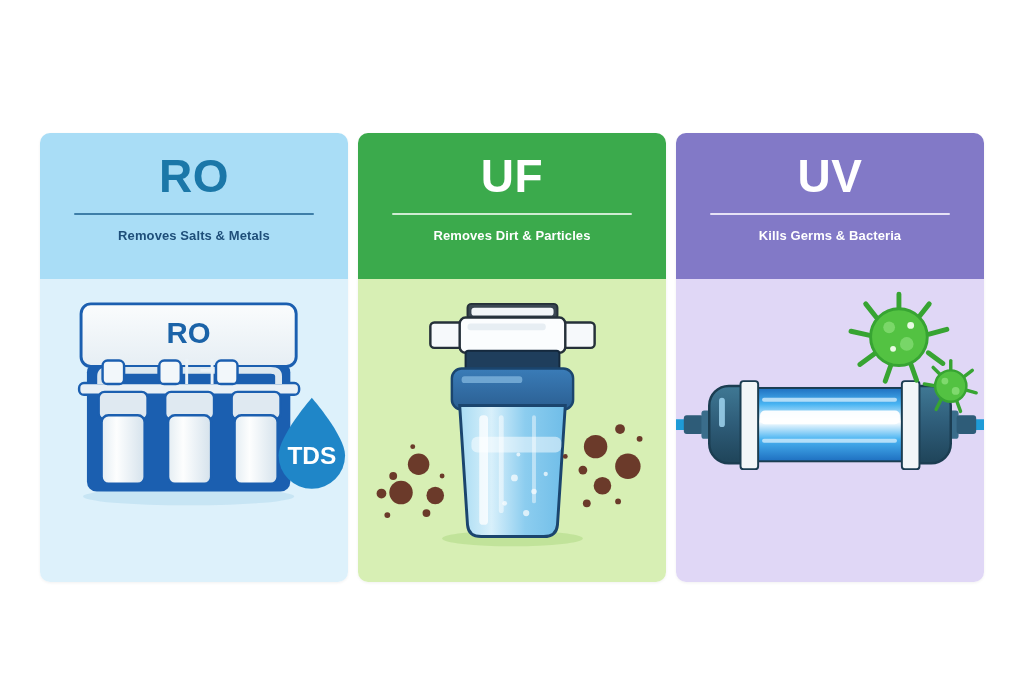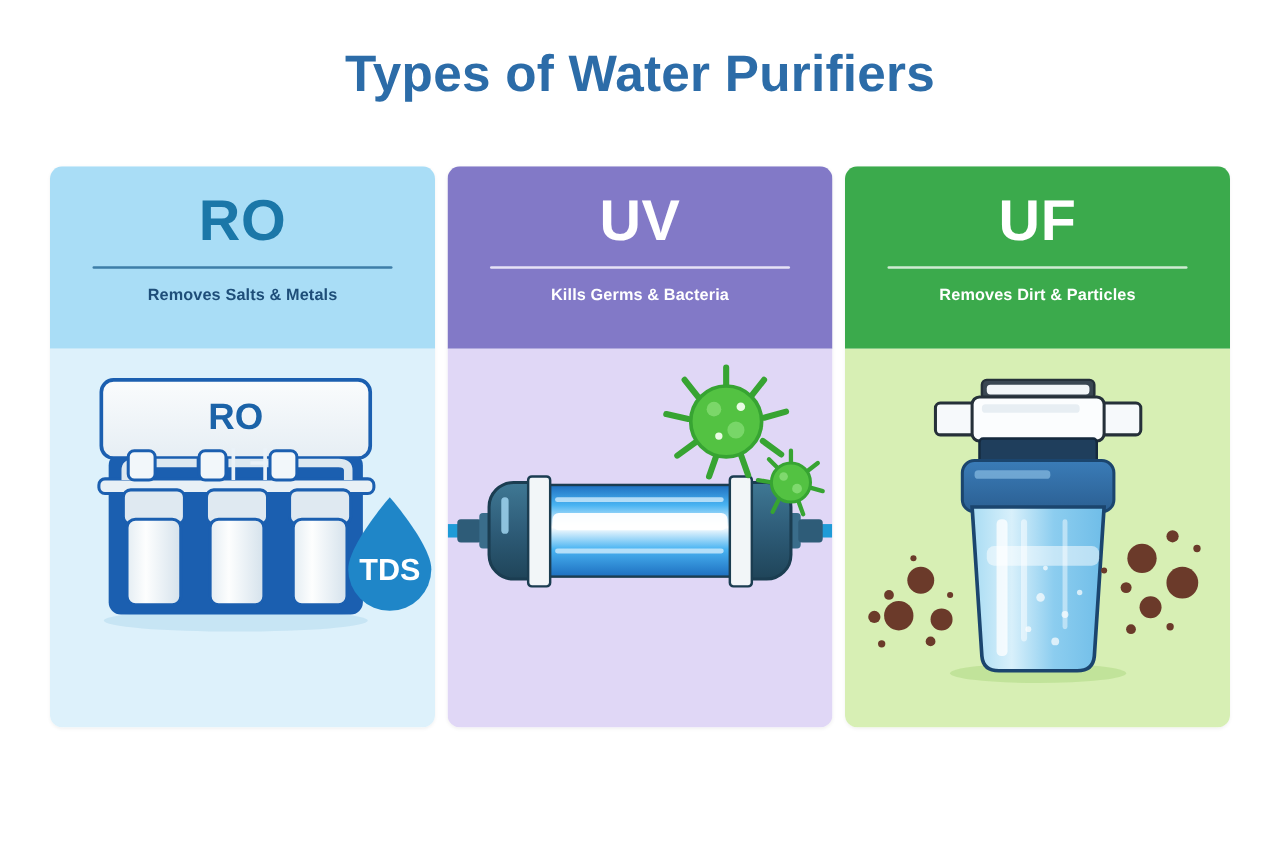--- a/index.html
+++ b/index.html
@@ -116,21 +116,20 @@
     overflow: hidden;
     clip: rect(0 0 0 0);
     white-space: nowrap;
   }
 </style>
 </head>
 <body>
 
 <div class="infographic">
 
-  <div class="title">Types of Water Purifiers</div>
 
   <div class="panels">
 
     <div class="panel p-ro">
       <div class="panel-header">
         <div class="panel-code">RO</div>
         <div class="panel-divider"></div>
         <div class="panel-sub">Removes Salts &amp; Metals</div>
       </div>
       <div class="panel-body">
@@ -178,20 +177,99 @@
             <rect x="196" y="112" width="50" height="28" rx="6" fill="#DFE9F1" stroke="#1B5FB0" stroke-width="2.5"></rect>
             <rect x="199" y="136" width="44" height="70" rx="7" fill="url(#roCart)" stroke="#1B5FB0" stroke-width="2.5"></rect>
           </g>
 
           <g>
             <path d="M278 118 C278 118 312 157 312 177 A34 34 0 0 1 244 177 C244 157 278 118 278 118 Z" fill="#1F86C8"></path>
             <text x="278" y="186" text-anchor="middle" font-family="Liberation Sans, sans-serif" font-size="25" font-weight="bold" fill="#FFFFFF">TDS</text>
           </g>
         </svg>
         <span class="sr-only">ro-purifier-illustration</span>
+      </div>
+    </div>
+
+    <div class="panel p-uf">
+      <div class="panel-header">
+        <div class="panel-code">UF</div>
+        <div class="panel-divider"></div>
+        <div class="panel-sub">Removes Dirt &amp; Particles</div>
+      </div>
+      <div class="panel-body">
+        <svg class="art" viewBox="0 0 315 303" preserveAspectRatio="xMidYMid meet">
+          <defs>
+            <linearGradient id="ufWater" x1="0" y1="0" x2="1" y2="0">
+              <stop offset="0" stop-color="#A9DCF3"></stop>
+              <stop offset="0.3" stop-color="#D8F0FB"></stop>
+              <stop offset="0.62" stop-color="#8CCDEF"></stop>
+              <stop offset="1" stop-color="#6FBDE8"></stop>
+            </linearGradient>
+            <linearGradient id="ufCollar" x1="0" y1="0" x2="0" y2="1">
+              <stop offset="0" stop-color="#3A7CB8"></stop>
+              <stop offset="1" stop-color="#2B5F92"></stop>
+            </linearGradient>
+          </defs>
+
+          <ellipse cx="158" cy="262" rx="72" ry="8" fill="#B8DE8E" opacity="0.7"></ellipse>
+
+          <rect x="112" y="22" width="92" height="16" rx="4" fill="#3A4752" stroke="#253039" stroke-width="2"></rect>
+          <rect x="116" y="26" width="84" height="8" rx="3" fill="#F2F6F8"></rect>
+
+          <rect x="74" y="41" width="40" height="26" rx="4" fill="#F6F9FB" stroke="#253039" stroke-width="2.5"></rect>
+          <rect x="202" y="41" width="40" height="26" rx="4" fill="#F6F9FB" stroke="#253039" stroke-width="2.5"></rect>
+
+          <rect x="104" y="36" width="108" height="36" rx="6" fill="#FBFDFE" stroke="#253039" stroke-width="2.5"></rect>
+          <rect x="112" y="42" width="80" height="7" rx="3" fill="#E7EEF3"></rect>
+
+          <rect x="110" y="70" width="96" height="22" rx="3" fill="#1F3E5C" stroke="#15293D" stroke-width="2"></rect>
+
+          <rect x="96" y="88" width="124" height="42" rx="10" fill="url(#ufCollar)" stroke="#1B456E" stroke-width="2.5"></rect>
+          <rect x="106" y="96" width="62" height="7" rx="3" fill="#8FC2E6" opacity="0.65"></rect>
+
+          <path d="M104 126 L212 126 L204 248 Q203 260 190 260 L126 260 Q113 260 112 248 Z" fill="url(#ufWater)" stroke="#1B456E" stroke-width="3"></path>
+          <rect x="124" y="136" width="9" height="112" rx="4" fill="#FFFFFF" opacity="0.75"></rect>
+          <rect x="144" y="136" width="5" height="100" rx="3" fill="#FFFFFF" opacity="0.5"></rect>
+          <rect x="178" y="136" width="4" height="90" rx="2" fill="#FFFFFF" opacity="0.45"></rect>
+          <rect x="116" y="158" width="92" height="16" rx="6" fill="#FFFFFF" opacity="0.5"></rect>
+          <g fill="#FFFFFF" opacity="0.7">
+            <circle cx="160" cy="200" r="3.5"></circle>
+            <circle cx="180" cy="214" r="2.8"></circle>
+            <circle cx="150" cy="226" r="2.4"></circle>
+            <circle cx="172" cy="236" r="3.2"></circle>
+            <circle cx="192" cy="196" r="2.2"></circle>
+            <circle cx="164" cy="176" r="2"></circle>
+          </g>
+
+          <g fill="#6B3A2A">
+            <circle cx="36" cy="198" r="4"></circle>
+            <circle cx="62" cy="186" r="11"></circle>
+            <circle cx="24" cy="216" r="5"></circle>
+            <circle cx="44" cy="215" r="12"></circle>
+            <circle cx="79" cy="218" r="9"></circle>
+            <circle cx="70" cy="236" r="4"></circle>
+            <circle cx="30" cy="238" r="3"></circle>
+            <circle cx="56" cy="168" r="2.5"></circle>
+            <circle cx="86" cy="198" r="2.5"></circle>
+          </g>
+
+          <g fill="#6B3A2A">
+            <circle cx="243" cy="168" r="12"></circle>
+            <circle cx="268" cy="150" r="5"></circle>
+            <circle cx="230" cy="192" r="4.5"></circle>
+            <circle cx="276" cy="188" r="13"></circle>
+            <circle cx="250" cy="208" r="9"></circle>
+            <circle cx="234" cy="226" r="4"></circle>
+            <circle cx="266" cy="224" r="3"></circle>
+            <circle cx="288" cy="160" r="3"></circle>
+            <circle cx="212" cy="178" r="2.5"></circle>
+          </g>
+        </svg>
+        <span class="sr-only">uf-filter-housing-illustration</span>
       </div>
     </div>
 
     <div class="panel p-uv">
       <div class="panel-header">
         <div class="panel-code">UV</div>
         <div class="panel-divider"></div>
         <div class="panel-sub">Kills Germs &amp; Bacteria</div>
       </div>
       <div class="panel-body">
@@ -266,93 +344,14 @@
             </g>
             <circle cx="281" cy="106" r="16" fill="#53C242" stroke="#37A432" stroke-width="2.5"></circle>
             <circle cx="275" cy="101" r="3.5" fill="#7FD96E"></circle>
             <circle cx="286" cy="111" r="4" fill="#7FD96E"></circle>
           </g>
         </svg>
         <span class="sr-only">uv-lamp-chamber-illustration</span>
       </div>
     </div>
 
-    <div class="panel p-uf">
-      <div class="panel-header">
-        <div class="panel-code">UF</div>
-        <div class="panel-divider"></div>
-        <div class="panel-sub">Removes Dirt &amp; Particles</div>
-      </div>
-      <div class="panel-body">
-        <svg class="art" viewBox="0 0 315 303" preserveAspectRatio="xMidYMid meet">
-          <defs>
-            <linearGradient id="ufWater" x1="0" y1="0" x2="1" y2="0">
-              <stop offset="0" stop-color="#A9DCF3"></stop>
-              <stop offset="0.3" stop-color="#D8F0FB"></stop>
-              <stop offset="0.62" stop-color="#8CCDEF"></stop>
-              <stop offset="1" stop-color="#6FBDE8"></stop>
-            </linearGradient>
-            <linearGradient id="ufCollar" x1="0" y1="0" x2="0" y2="1">
-              <stop offset="0" stop-color="#3A7CB8"></stop>
-              <stop offset="1" stop-color="#2B5F92"></stop>
-            </linearGradient>
-          </defs>
-
-          <ellipse cx="158" cy="262" rx="72" ry="8" fill="#B8DE8E" opacity="0.7"></ellipse>
-
-          <rect x="112" y="22" width="92" height="16" rx="4" fill="#3A4752" stroke="#253039" stroke-width="2"></rect>
-          <rect x="116" y="26" width="84" height="8" rx="3" fill="#F2F6F8"></rect>
-
-          <rect x="74" y="41" width="40" height="26" rx="4" fill="#F6F9FB" stroke="#253039" stroke-width="2.5"></rect>
-          <rect x="202" y="41" width="40" height="26" rx="4" fill="#F6F9FB" stroke="#253039" stroke-width="2.5"></rect>
-
-          <rect x="104" y="36" width="108" height="36" rx="6" fill="#FBFDFE" stroke="#253039" stroke-width="2.5"></rect>
-          <rect x="112" y="42" width="80" height="7" rx="3" fill="#E7EEF3"></rect>
-
-          <rect x="110" y="70" width="96" height="22" rx="3" fill="#1F3E5C" stroke="#15293D" stroke-width="2"></rect>
-
-          <rect x="96" y="88" width="124" height="42" rx="10" fill="url(#ufCollar)" stroke="#1B456E" stroke-width="2.5"></rect>
-          <rect x="106" y="96" width="62" height="7" rx="3" fill="#8FC2E6" opacity="0.65"></rect>
-
-          <path d="M104 126 L212 126 L204 248 Q203 260 190 260 L126 260 Q113 260 112 248 Z" fill="url(#ufWater)" stroke="#1B456E" stroke-width="3"></path>
-          <rect x="124" y="136" width="9" height="112" rx="4" fill="#FFFFFF" opacity="0.75"></rect>
-          <rect x="144" y="136" width="5" height="100" rx="3" fill="#FFFFFF" opacity="0.5"></rect>
-          <rect x="178" y="136" width="4" height="90" rx="2" fill="#FFFFFF" opacity="0.45"></rect>
-          <rect x="116" y="158" width="92" height="16" rx="6" fill="#FFFFFF" opacity="0.5"></rect>
-          <g fill="#FFFFFF" opacity="0.7">
-            <circle cx="160" cy="200" r="3.5"></circle>
-            <circle cx="180" cy="214" r="2.8"></circle>
-            <circle cx="150" cy="226" r="2.4"></circle>
-            <circle cx="172" cy="236" r="3.2"></circle>
-            <circle cx="192" cy="196" r="2.2"></circle>
-            <circle cx="164" cy="176" r="2"></circle>
-          </g>
-
-          <g fill="#6B3A2A">
-            <circle cx="36" cy="198" r="4"></circle>
-            <circle cx="62" cy="186" r="11"></circle>
-            <circle cx="24" cy="216" r="5"></circle>
-            <circle cx="44" cy="215" r="12"></circle>
-            <circle cx="79" cy="218" r="9"></circle>
-            <circle cx="70" cy="236" r="4"></circle>
-            <circle cx="30" cy="238" r="3"></circle>
-            <circle cx="56" cy="168" r="2.5"></circle>
-            <circle cx="86" cy="198" r="2.5"></circle>
-          </g>
-
-          <g fill="#6B3A2A">
-            <circle cx="243" cy="168" r="12"></circle>
-            <circle cx="268" cy="150" r="5"></circle>
-            <circle cx="230" cy="192" r="4.5"></circle>
-            <circle cx="276" cy="188" r="13"></circle>
-            <circle cx="250" cy="208" r="9"></circle>
-            <circle cx="234" cy="226" r="4"></circle>
-            <circle cx="266" cy="224" r="3"></circle>
-            <circle cx="288" cy="160" r="3"></circle>
-            <circle cx="212" cy="178" r="2.5"></circle>
-          </g>
-        </svg>
-        <span class="sr-only">uf-filter-housing-illustration</span>
-      </div>
-    </div>
-
   </div>
 </div>
 
 </body></html>

